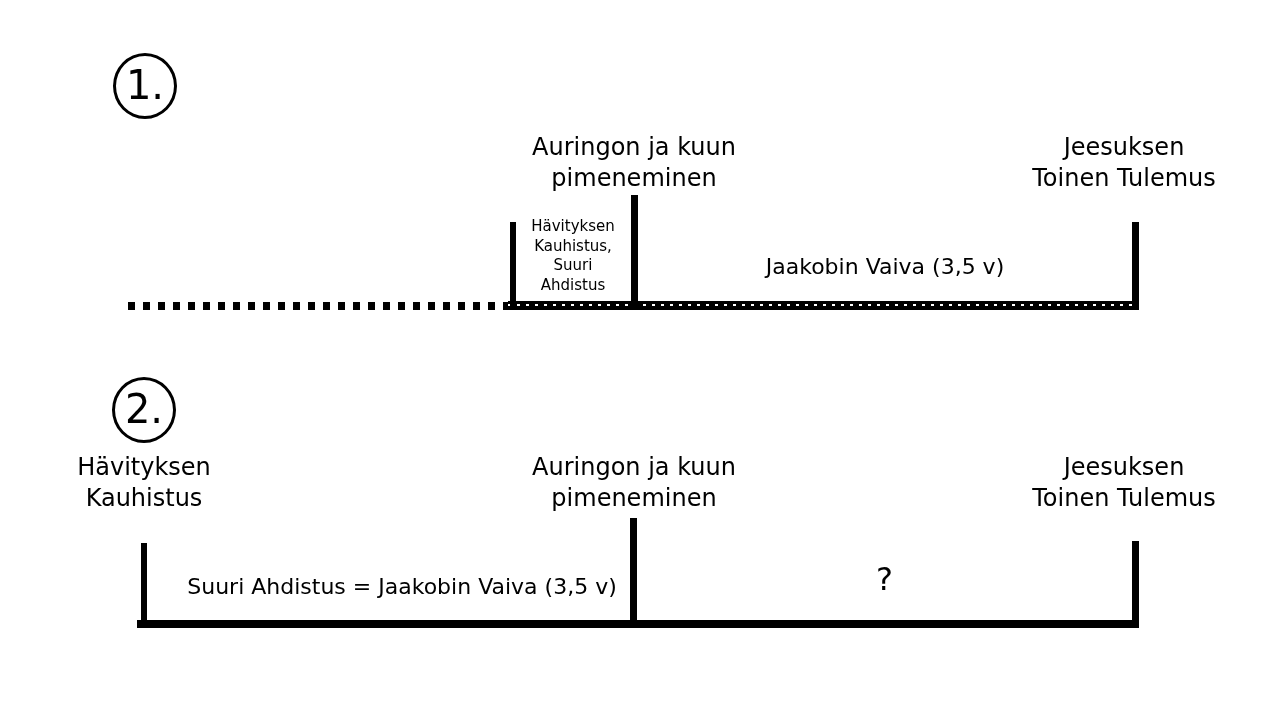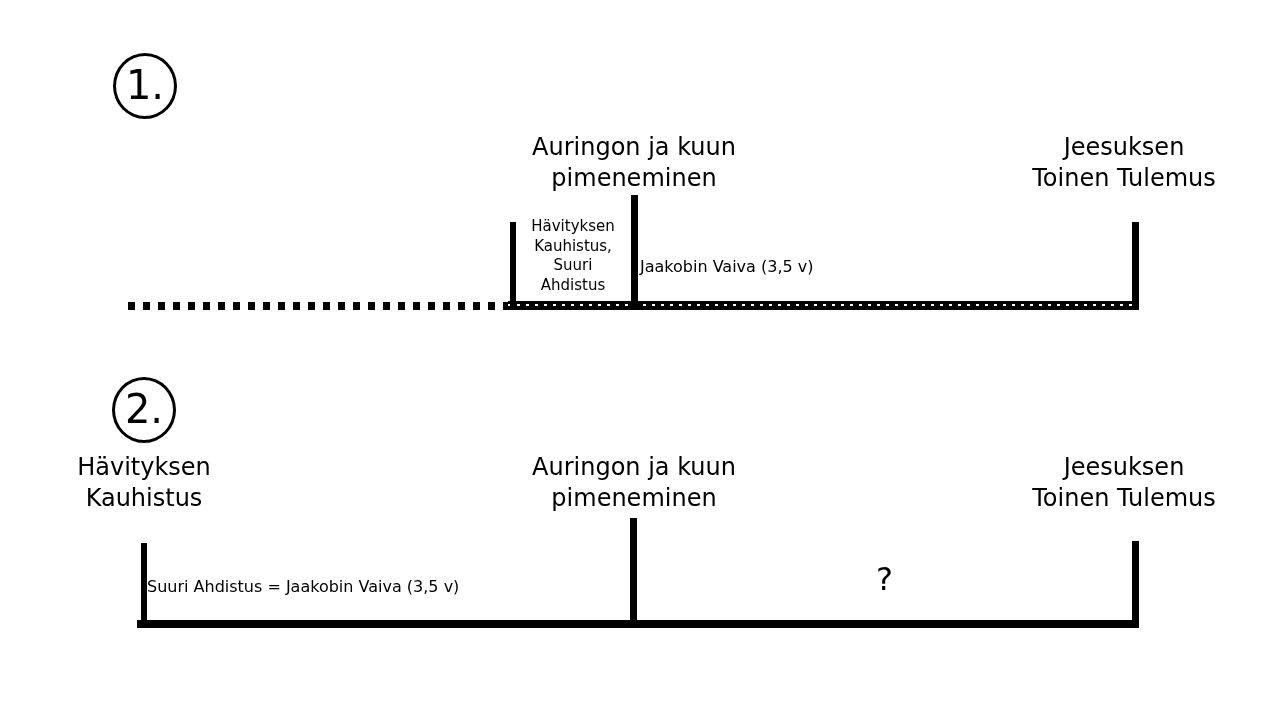--- a/index.html
+++ b/index.html
@@ -44,23 +44,23 @@
 
   
   .box-label {
     font-size: 15px;
     line-height: 19.5px;
     text-align: center;
     white-space: pre-line;
   }
 
   .interval-label {
-    font-size: 16px;
+    font-size: 22px;
     line-height: 26px;
-    text-align: left;
+    text-align: center;
   }
   .question-label {
     font-size: 32px;
     line-height: 32px;
     text-align: center;
   }
 
   
   .vtick { background: #000; }
 

